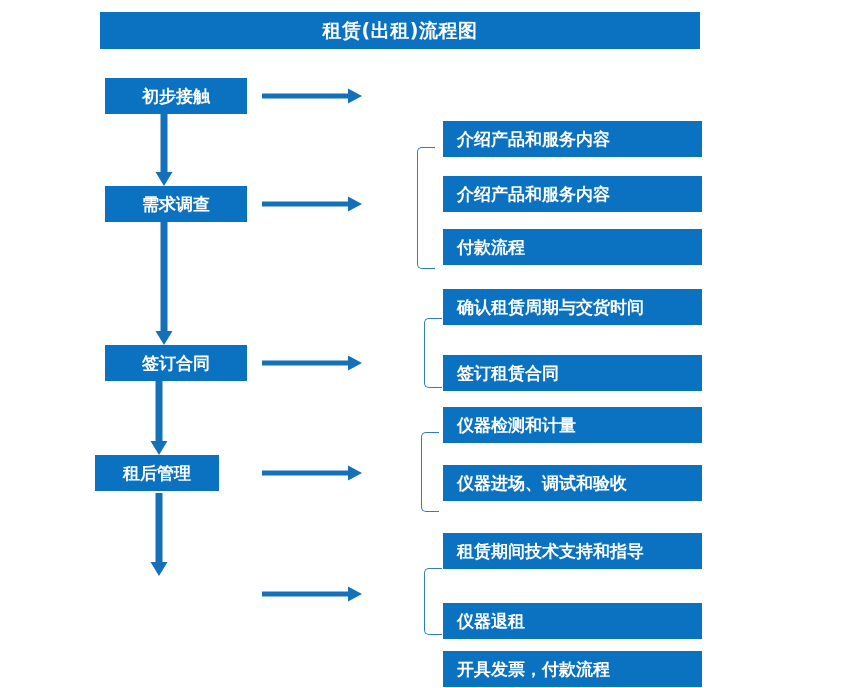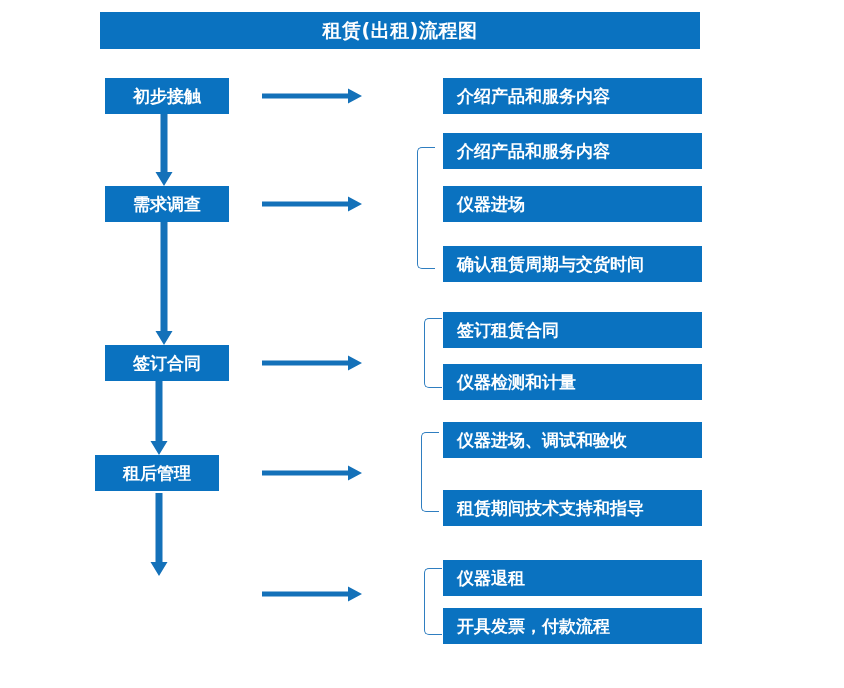--- a/index.html
+++ b/index.html
@@ -35,31 +35,32 @@
   .title-bar {
     left: 100px;
     top: 12px;
     width: 600px;
     height: 37px;
     justify-content: center;
     font-size: 19px;
     letter-spacing: 0.5px;
   }
   .stage-box {
-    width: 124px;
+    width: 142px;
     height: 36px;
     justify-content: center;
     font-size: 17px;
   }
   .task-box {
     width: 259px;
     height: 36px;
     justify-content: flex-start;
     padding-left: 14px;
     font-size: 17px;
+    margin-top: 43px;
   }
   .arrow-right {
     position: absolute;
     height: 18px;
     width: 100px;
   }
   .arrow-down {
     position: absolute;
     width: 18px;
   }
@@ -86,21 +87,21 @@
 
   <div class="box stage-box" style="left:105px; top:345px;">签订合同</div>
 
   <div class="box stage-box" style="left:95px; top:455px; width:124px;">租后管理</div>
 
 
   <div class="box task-box" style="left:443px; top:78px;">介绍产品和服务内容</div>
 
   <div class="box task-box" style="left:443px; top:133px;">介绍产品和服务内容</div>
 
-  <div class="box task-box" style="left:443px; top:186px;">仪器进场</div>
+  <div class="box task-box" style="left:443px; top:186px;">付款流程</div>
 
   <div class="box task-box" style="left:443px; top:246px;">确认租赁周期与交货时间</div>
 
   <div class="box task-box" style="left:443px; top:364px;">仪器检测和计量</div>
 
   <div class="box task-box" style="left:443px; top:312px;">签订租赁合同</div>
 
   <div class="box task-box" style="left:443px; top:422px;">仪器进场、调试和验收</div>
 
   <div class="box task-box" style="left:443px; top:490px;">租赁期间技术支持和指导</div>

